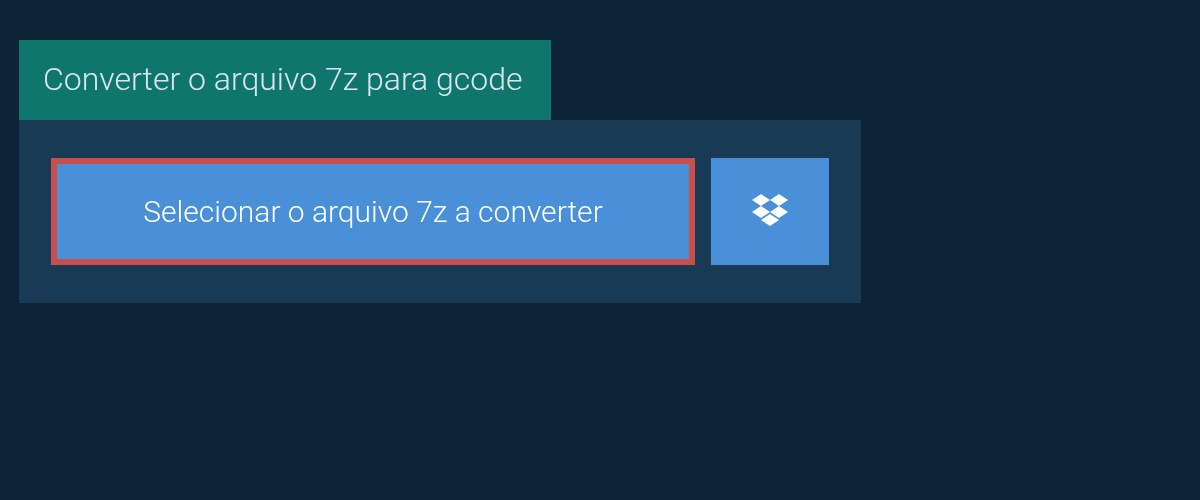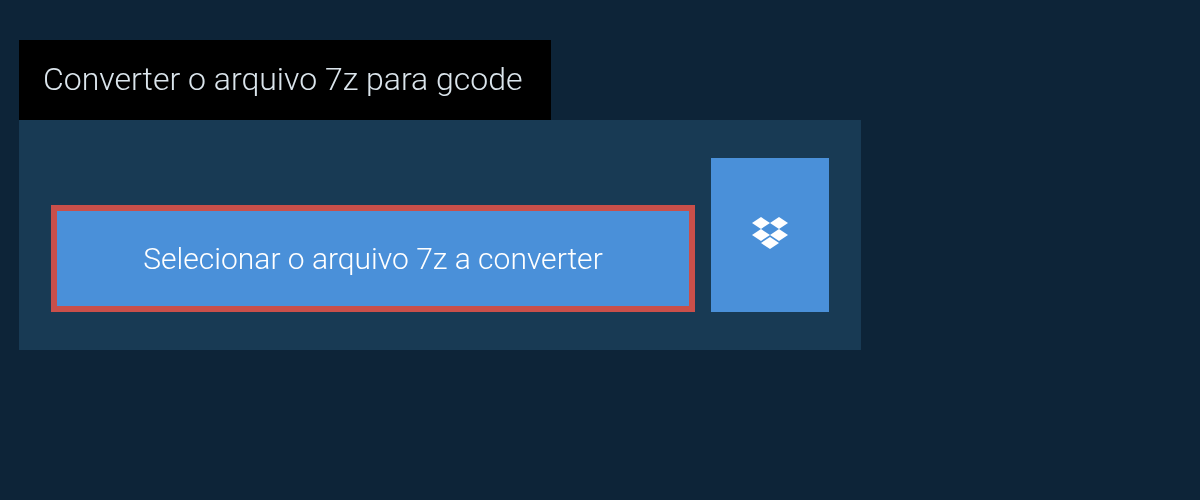--- a/index.html
+++ b/index.html
@@ -9,21 +9,21 @@
     }
     body {
       background-color: #0d2438;
       font-family: -apple-system, BlinkMacSystemFont, "Segoe UI", Roboto, Helvetica, Arial, sans-serif;
       padding: 40px 0 0 19px;
       width: 1200px;
       height: 500px;
     }
     .tab {
       display: inline-block;
-      background-color: #000000;
+      background-color: #0f766e;
       color: #dbe5ec;
       font-size: 32px;
       font-weight: 300;
       padding: 20px 28px 22px 24px;
     }
     .panel {
       background-color: #183a54;
       width: 842px;
       padding: 38px 32px 38px 32px;
       display: flex;
@@ -33,21 +33,20 @@
     .select-button {
       flex: 1;
       background-color: #4a90d9;
       border: 6px solid #c94f4a;
       color: #ffffff;
       font-size: 30px;
       font-weight: 300;
       padding: 30px 20px;
       text-align: center;
       cursor: pointer;
-      margin-top: 47px;
     }
     .dropbox-button {
       width: 118px;
       background-color: #4a90d9;
       display: flex;
       align-items: center;
       justify-content: center;
       cursor: pointer;
     }
     .dropbox-icon {

